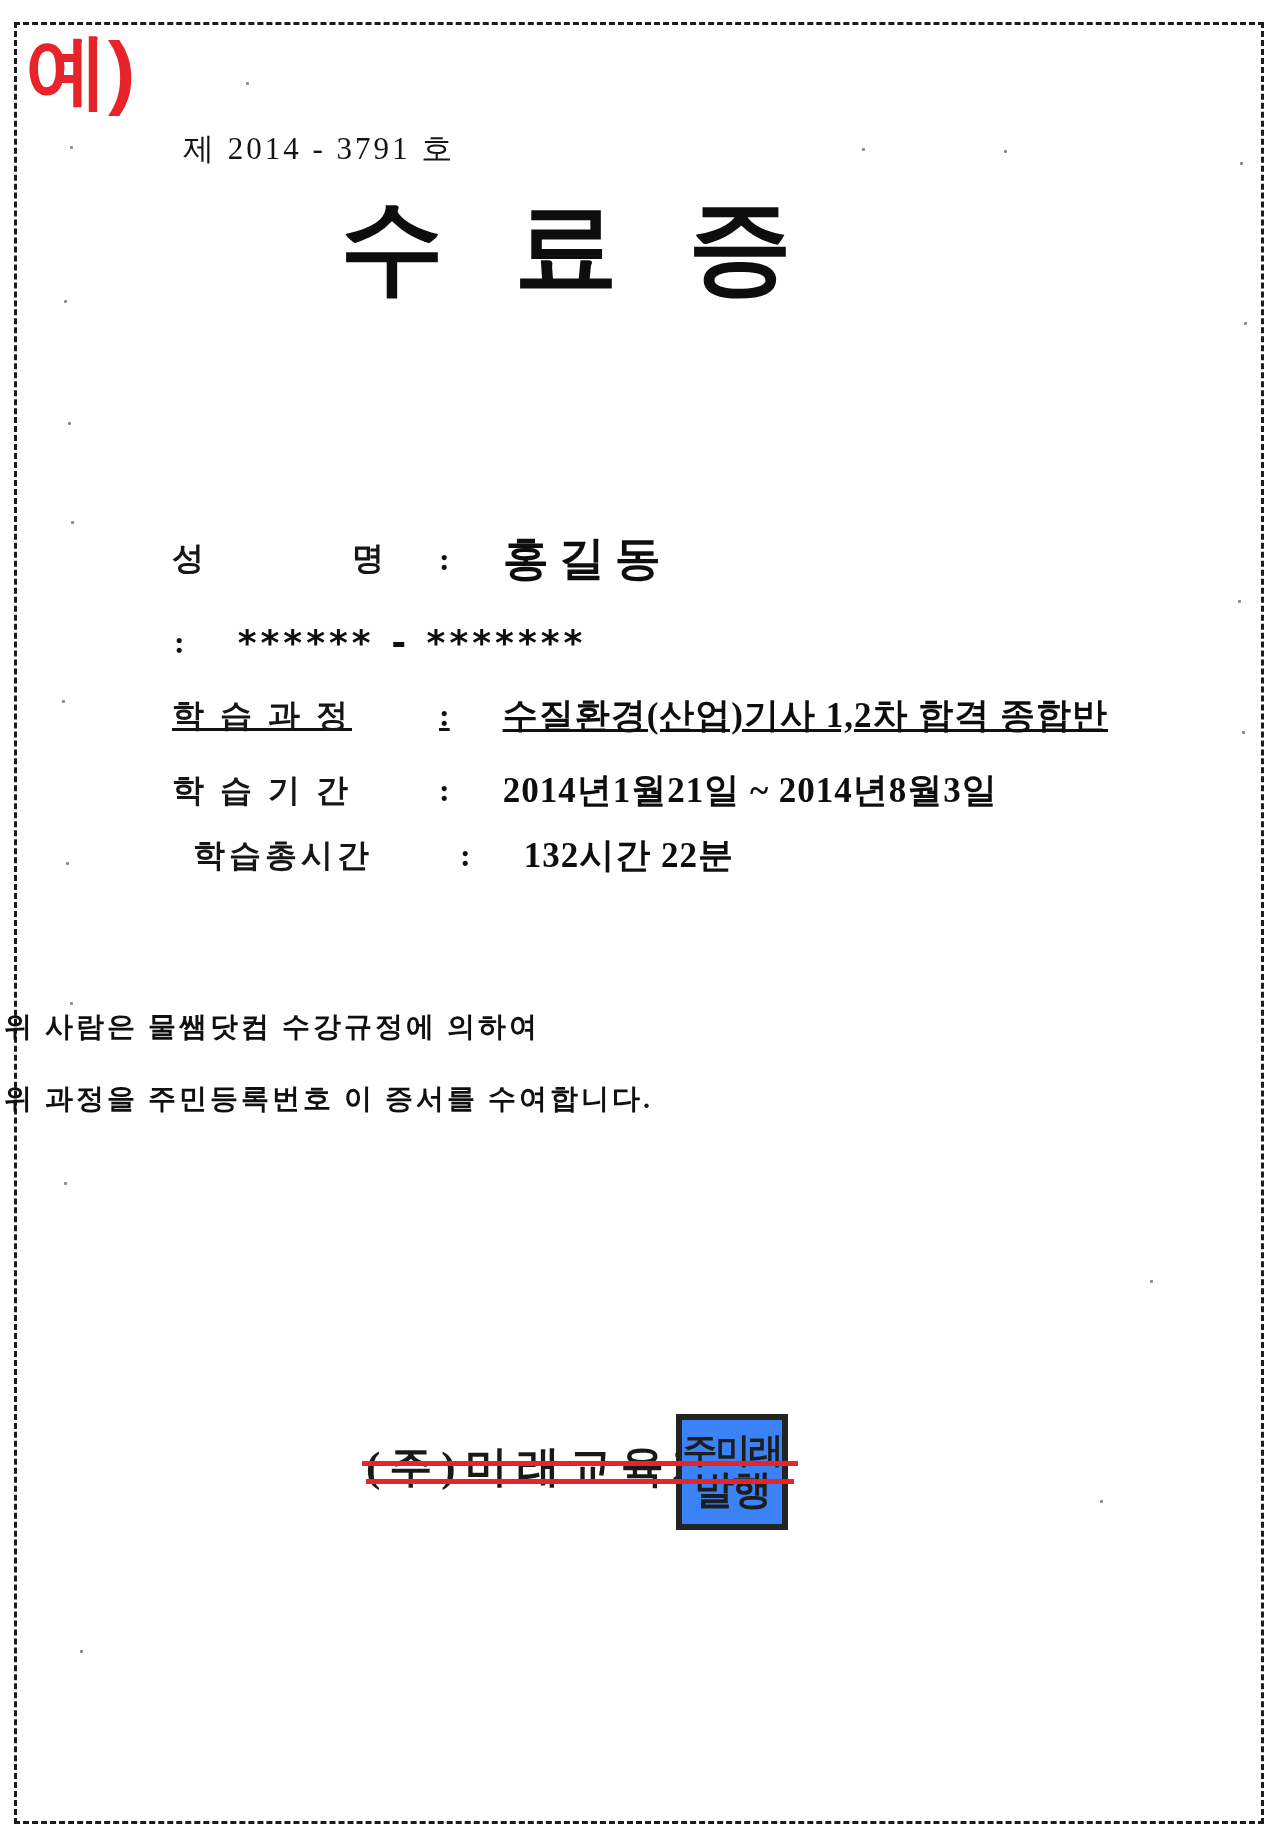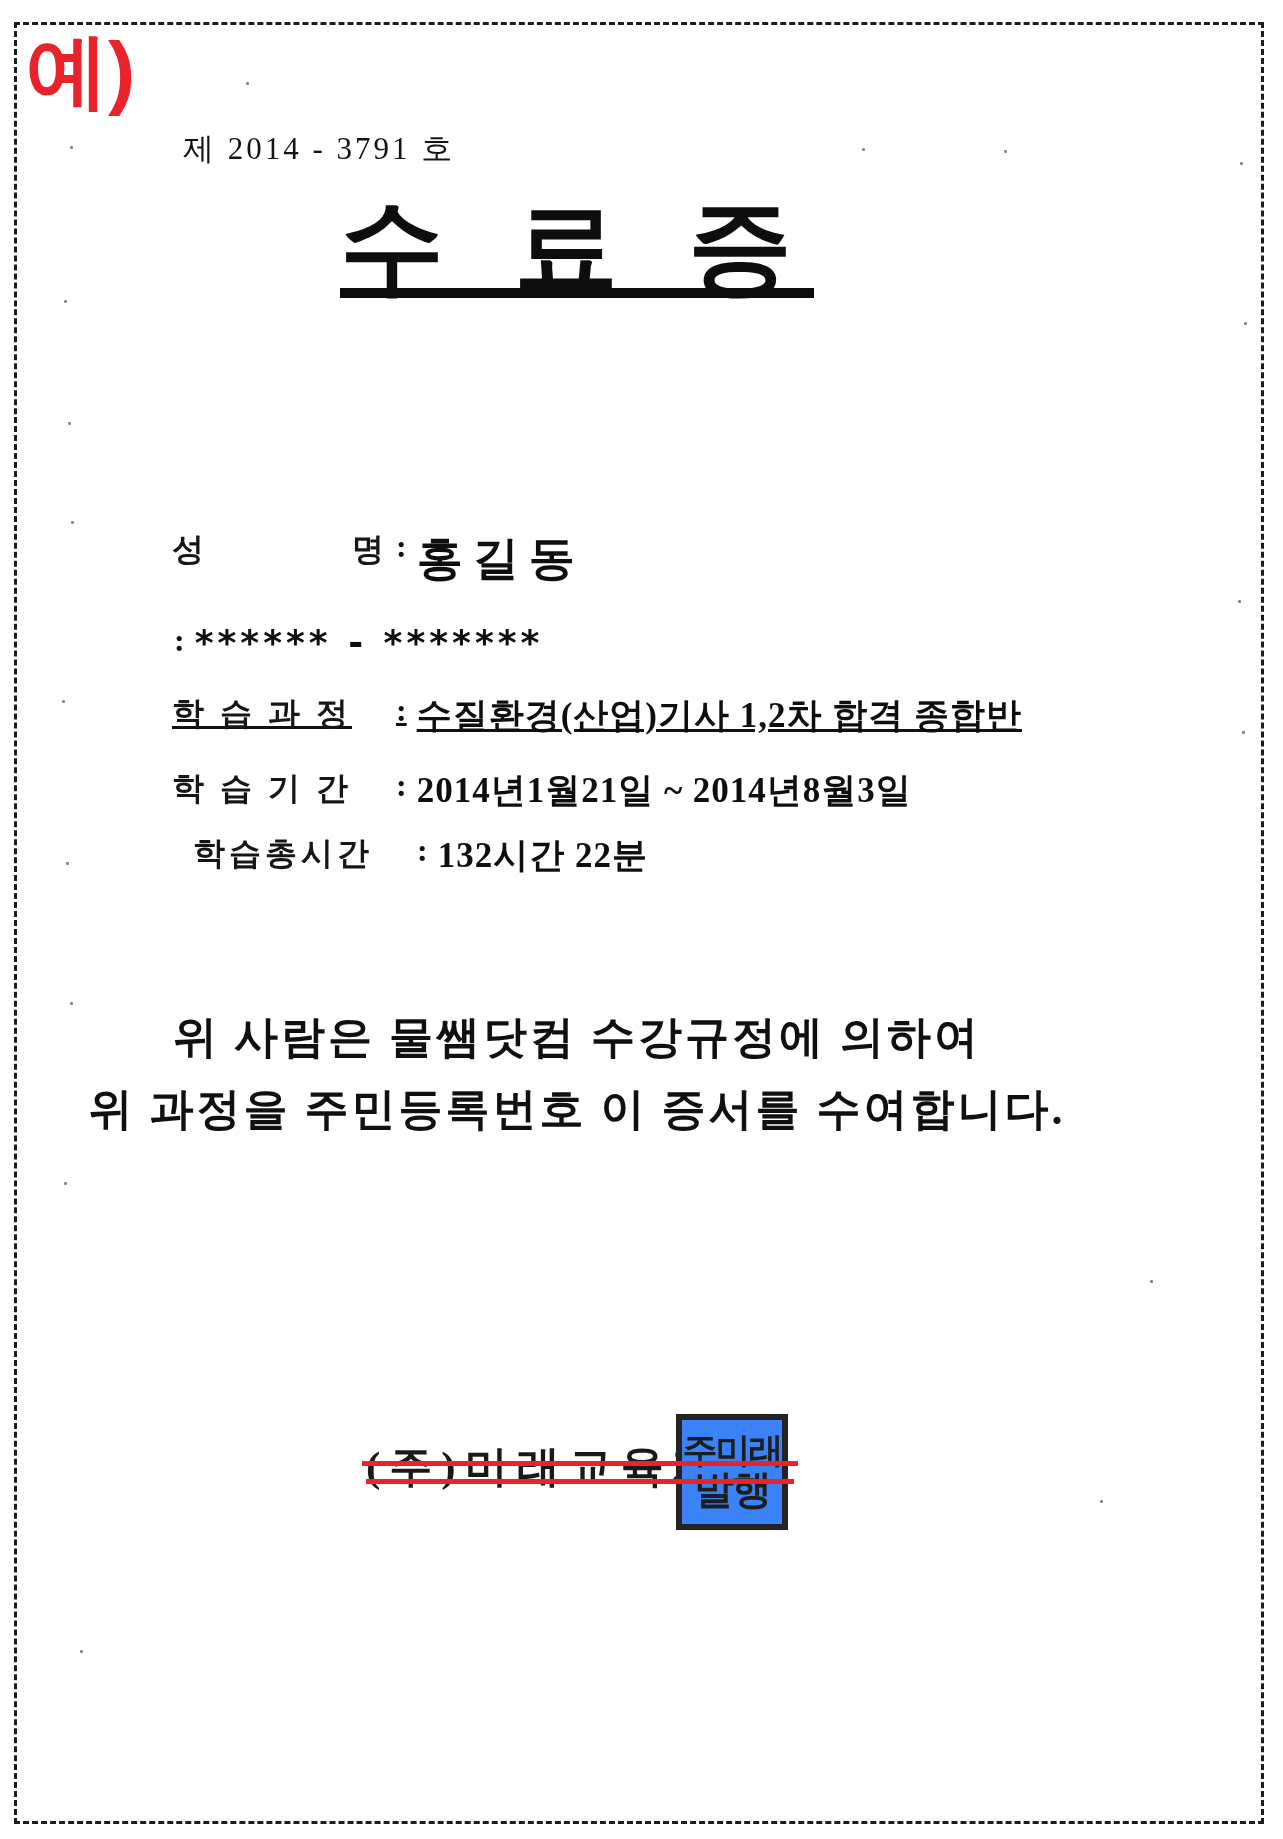--- a/index.html
+++ b/index.html
@@ -22,40 +22,40 @@
     font-family:"Liberation Sans","DejaVu Sans",sans-serif;
     line-height:1;
   }
   .doc-number{
     position:absolute;left:183px;top:128px;
     font-size:31px;letter-spacing:3px;color:#141414;
   }
   .title{
     position:absolute;left:340px;top:178px;
     font-size:104px;font-weight:bold;letter-spacing:22px;
-    color:#0d0d0d;white-space:nowrap;text-decoration:underline;
+    color:#0d0d0d;white-space:nowrap;
   }
   .fields{position:absolute;left:172px;top:520px;width:960px;}
-  .field-row{display:flex;align-items:flex-start;margin-bottom:0;position:absolute;left:0;white-space:nowrap;}
+  .field-row{display:flex;align-items:center;margin-bottom:0;position:absolute;left:0;white-space:nowrap;gap:43px;}
   .row-0{top:8px;}
   .row-1{top:102px;}
   .row-2{top:172px;text-decoration:underline;}
   .row-3{top:240px;margin-top:7px;}
   .row-4{top:312px;margin-left:21px;}
   .field-label{
     display:inline-block;width:222px;flex-shrink:0;
     font-size:32px;font-weight:bold;letter-spacing:4px;color:#161616;
   }
   .field-sep{font-size:32px;font-weight:bold;margin:0 10px 0 2px;}
   .field-value{font-size:35px;font-weight:bold;color:#0e0e0e;letter-spacing:1px;}
   .row-0 .field-value{font-size:46px;letter-spacing:10px;}
   .row-1 .field-value{font-size:36px;letter-spacing:4px;font-family:"DejaVu Sans","Liberation Sans",sans-serif;}
   .body-text{
-    position:absolute;left:12px;width:1130px;text-align:center;
-    font-size:44px;font-weight:bold;letter-spacing:3px;color:#101010;
+    position:absolute;left:4px;width:1130px;
+    font-size:28px;font-weight:bold;letter-spacing:3px;color:#101010;
     white-space:nowrap;
   }
   .body-line-1{top:1008px;}
   .body-line-2{top:1080px;}
   .issue-date{
     position:absolute;left:0;top:1340px;width:1100px;text-align:center;
     font-size:37px;font-weight:bold;letter-spacing:4px;color:#101010;
   }
   .issuer-name{
     position:absolute;left:366px;top:1438px;

